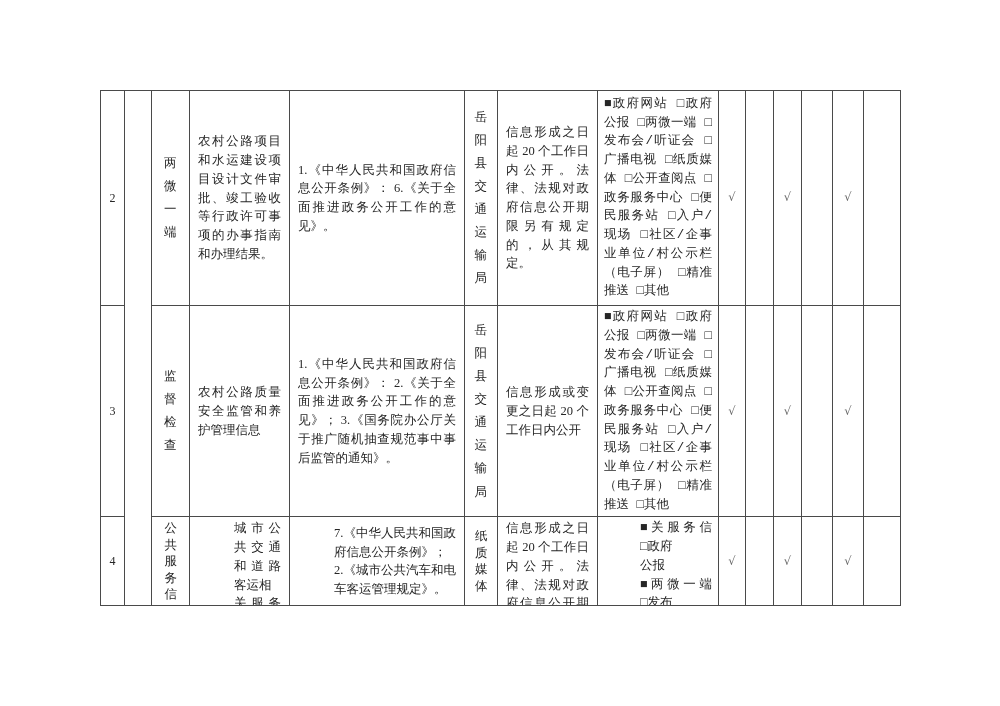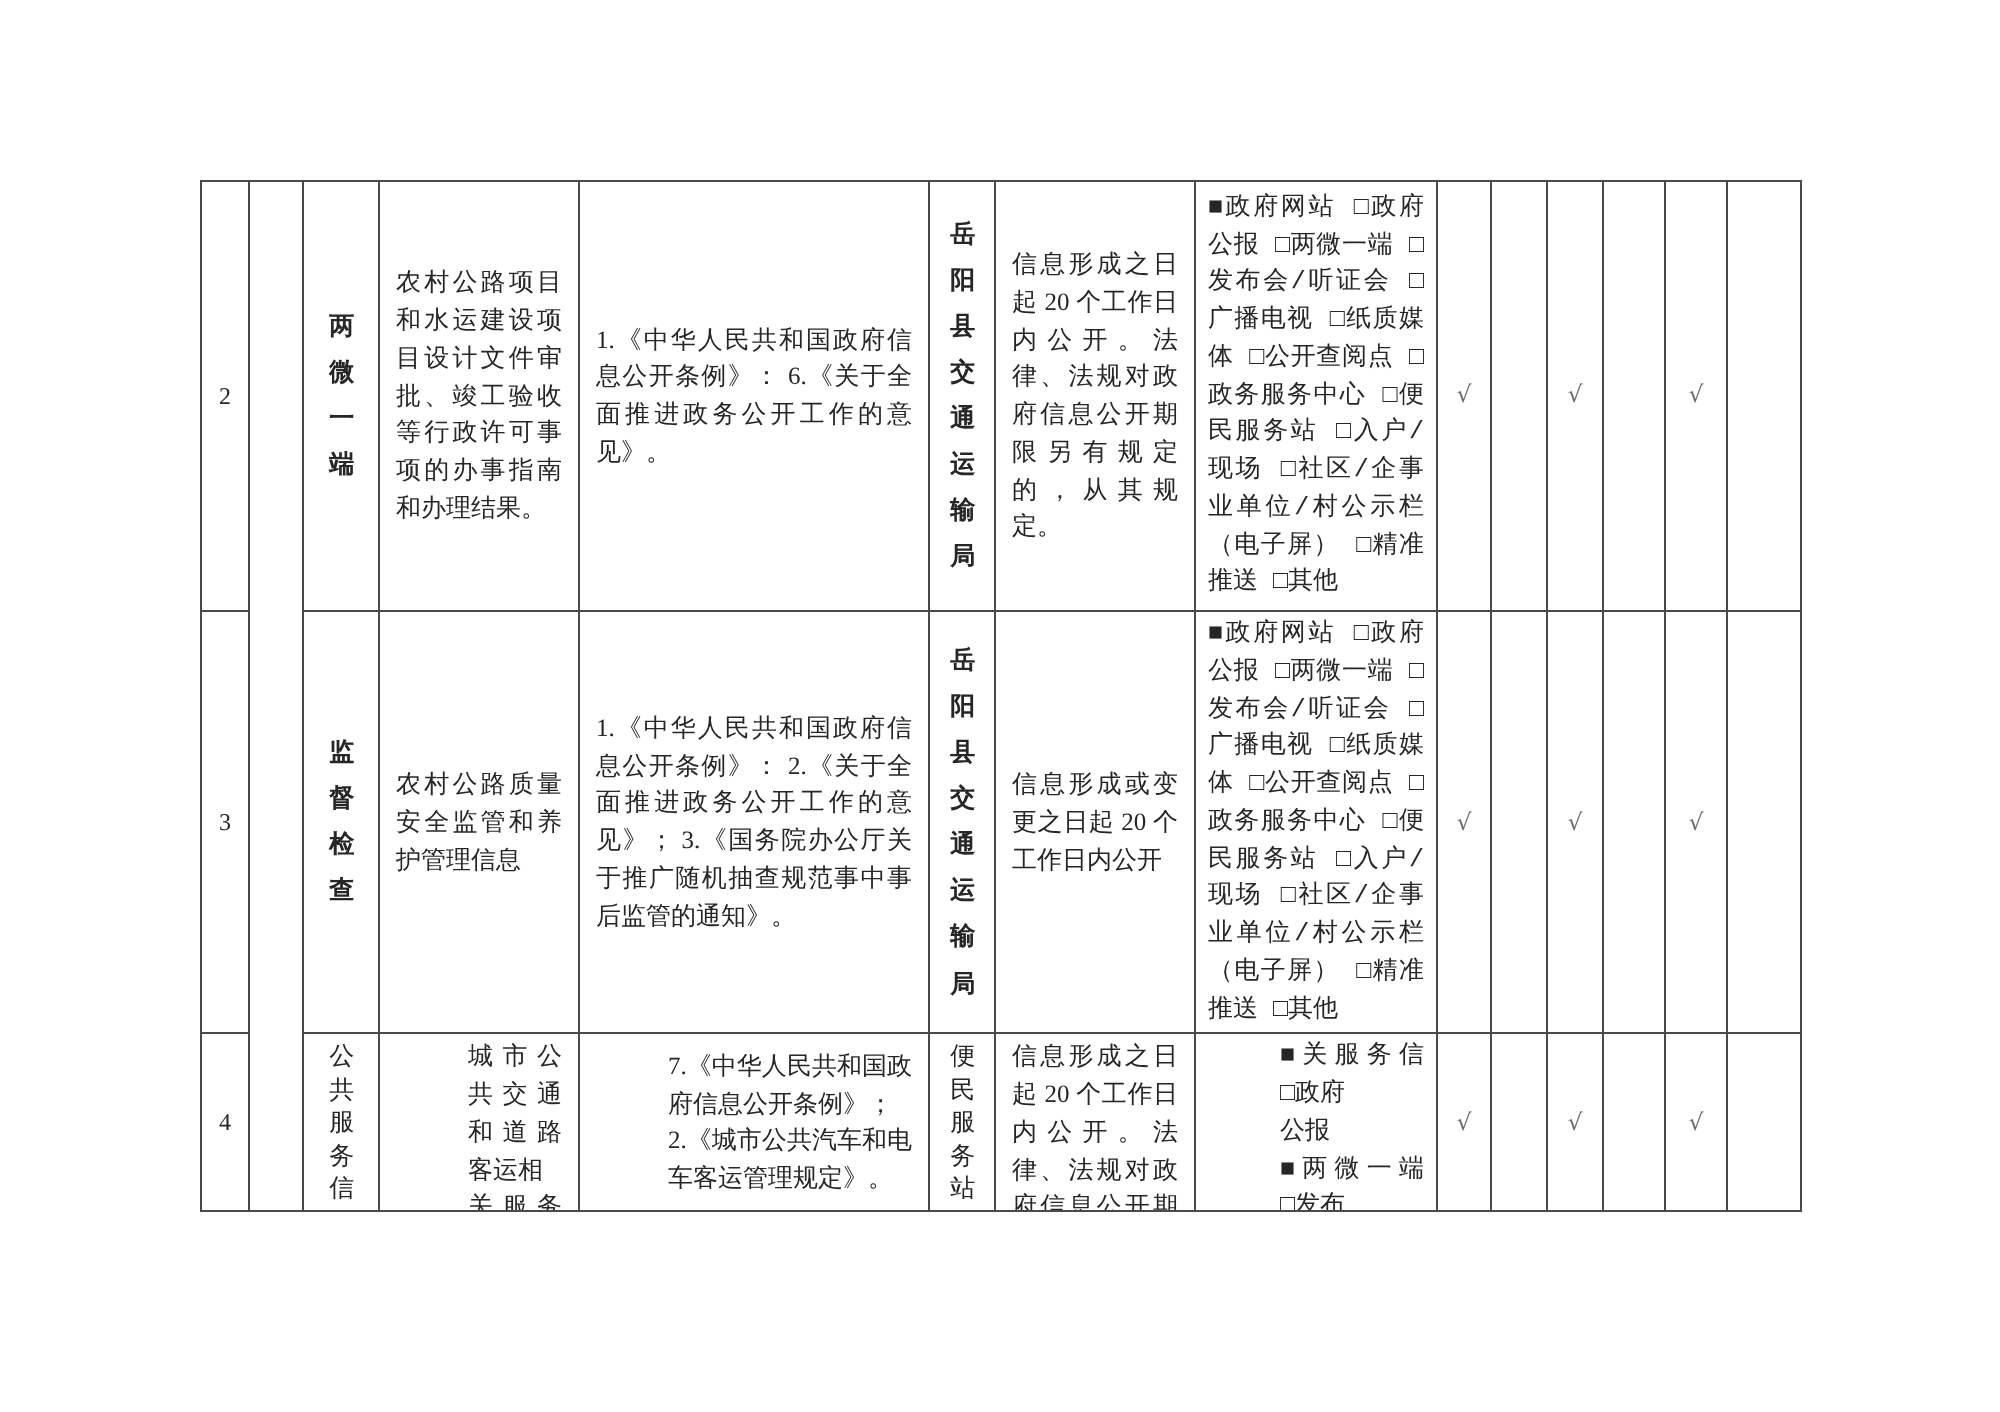--- a/index.html
+++ b/index.html
@@ -36,22 +36,21 @@
   tr.r4 { height: 88px; }
   td.num {
     text-align: center;
     font-size: 12px;
   }
   .vert {
     width: 1.05em;
     margin: 0 auto;
     word-break: break-all;
     line-height: 1.85;
-    text-align: right;
-    font-weight: bold;
+    text-align: left;
   }
   .vert-tight {
     width: 1.05em;
     margin: 0 auto;
     word-break: break-all;
     line-height: 1.32;
     text-align: right;
   }
   .txt {
     padding: 2px 8px;
@@ -169,21 +168,21 @@
       <td class="top">
         <div class="txt pre clip">城市公共交通和道路客运相
 关服务信
 息等。</div>
       </td>
       <td class="top">
         <div class="txt pre clip">7.《中华人民共和国政府信息公开条例》；
 2.《城市公共汽车和电车客运管理规定》。</div>
       </td>
       <td class="top">
-        <div class="vert-tight clip">便民服务站</div>
+        <div class="vert-tight clip">纸质媒体</div>
       </td>
       <td class="top">
         <div class="txt clip">信息形成之日起 20 个工作日内公开。法律、法规对政府信息公开期限另</div>
       </td>
       <td class="top">
         <div class="channels pre clip">■关服务信 □政府
 公报
 ■两微一端 □发布
 会/听证会
 □广播电视 □纸质</div>

